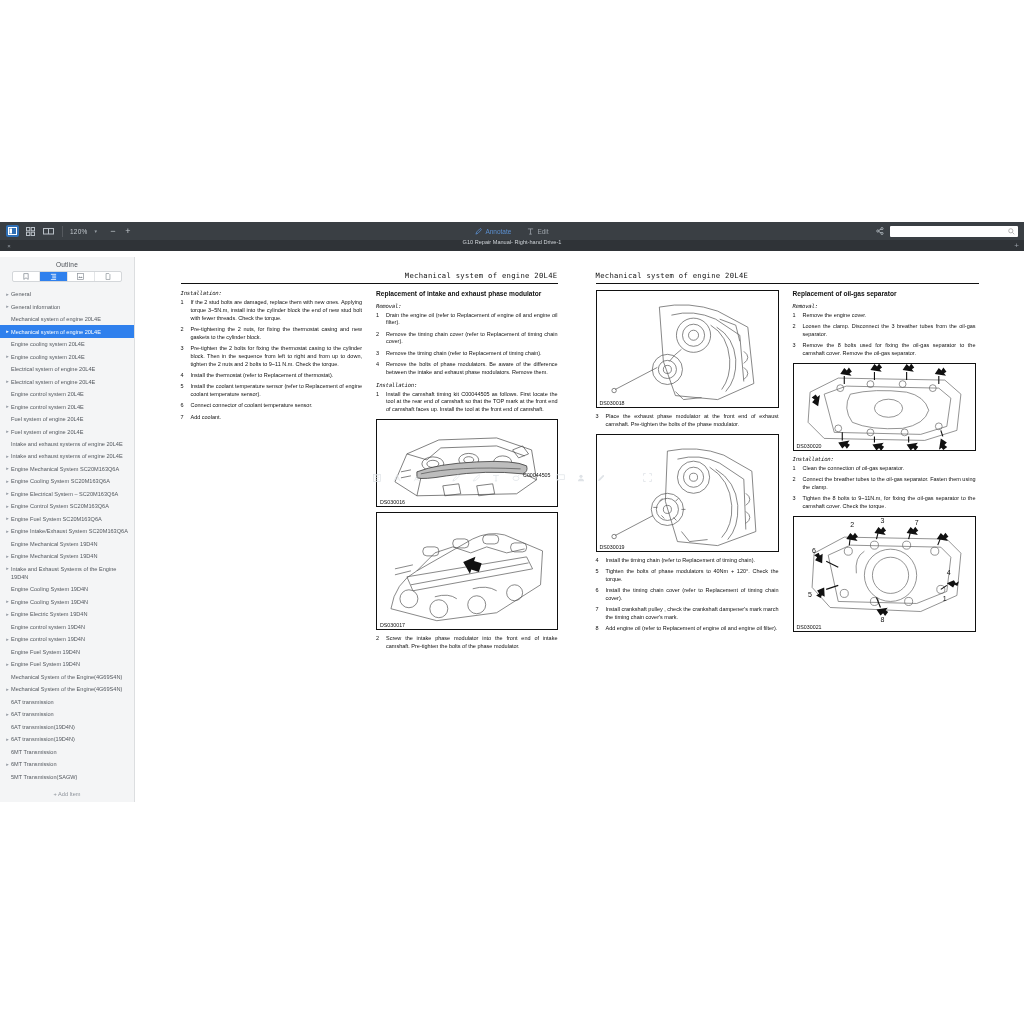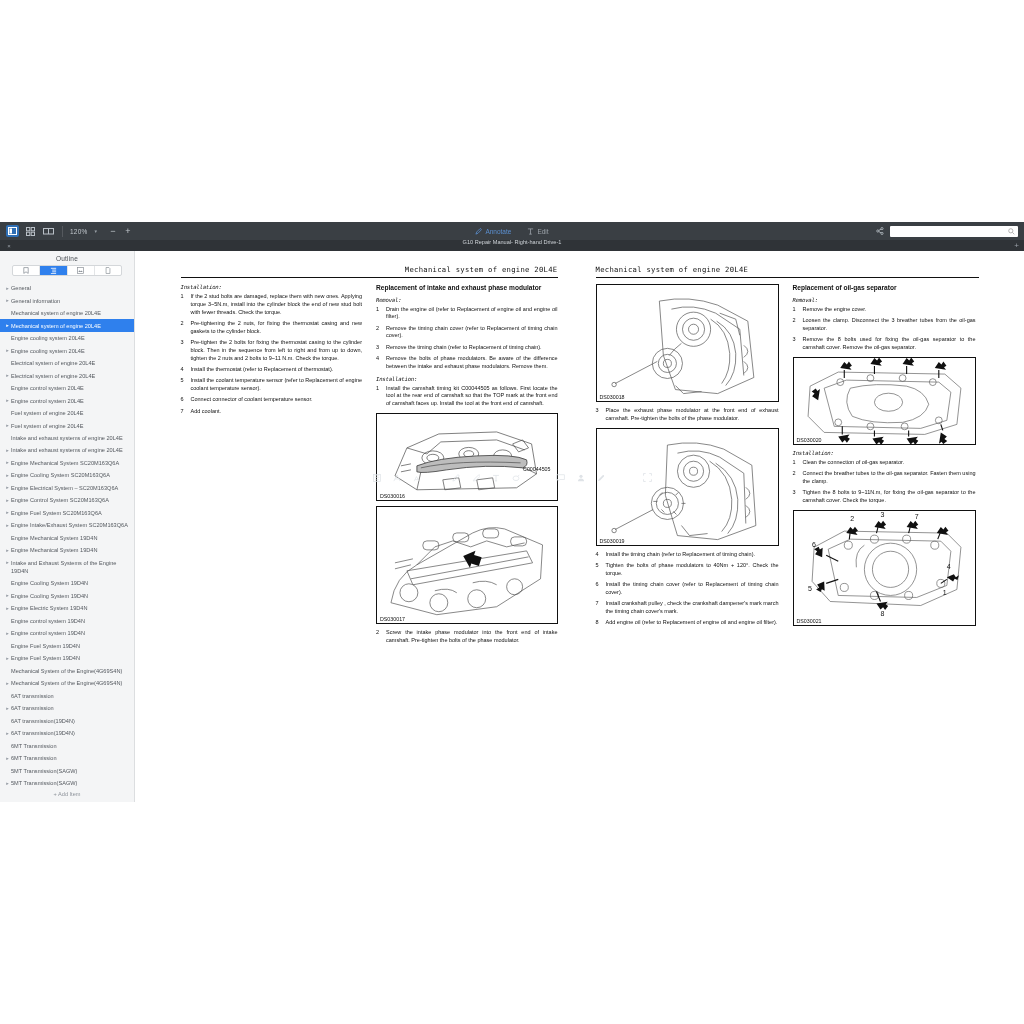--- a/index.html
+++ b/index.html
@@ -73,21 +73,21 @@
     flex: 0 0 auto;
   }
   .tab-close {
     color: #9aa1a8; font-size: 6px; margin-left: 5px;
     width: 8px; text-align: center;
   }
   .tab-strip-fill { flex: 1; }
   .tab-plus { color: #9aa1a8; font-size: 8px; margin-right: 5px; }
 
   
-  .body { flex: 1; display: flex; min-height: 0; }
+  .body { flex: 1; display: flex; min-height: 0; margin-top: 6px; }
 
   
   .sidebar {
     width: 135px; flex: 0 0 135px;
     background: #f4f5f6;
     border-right: 1px solid #dcdee0;
     display: flex; flex-direction: column;
     min-height: 0;
   }
   .sb-title {

